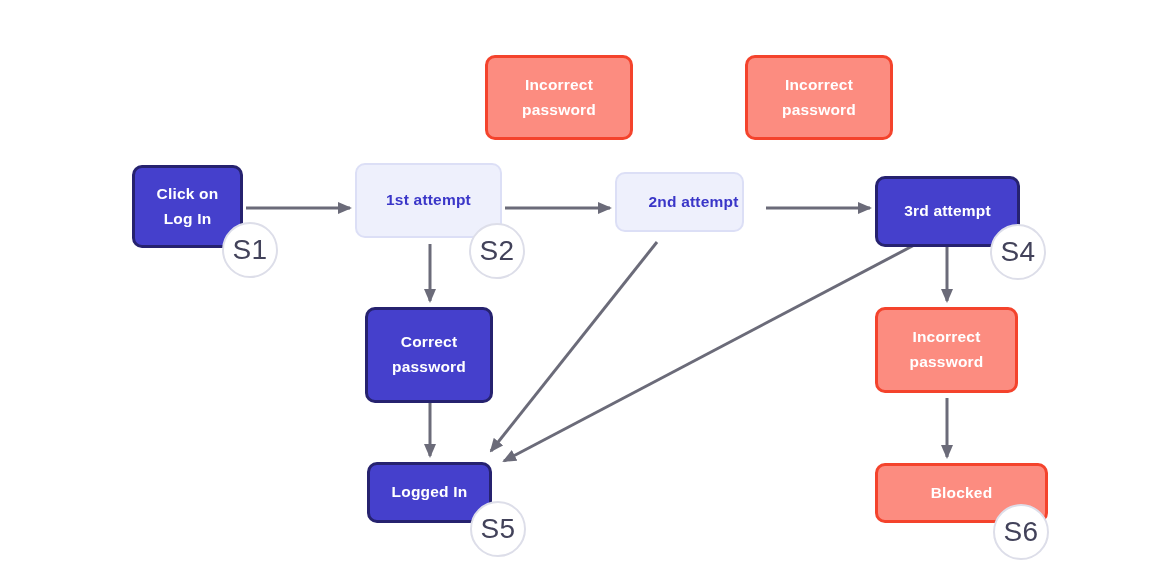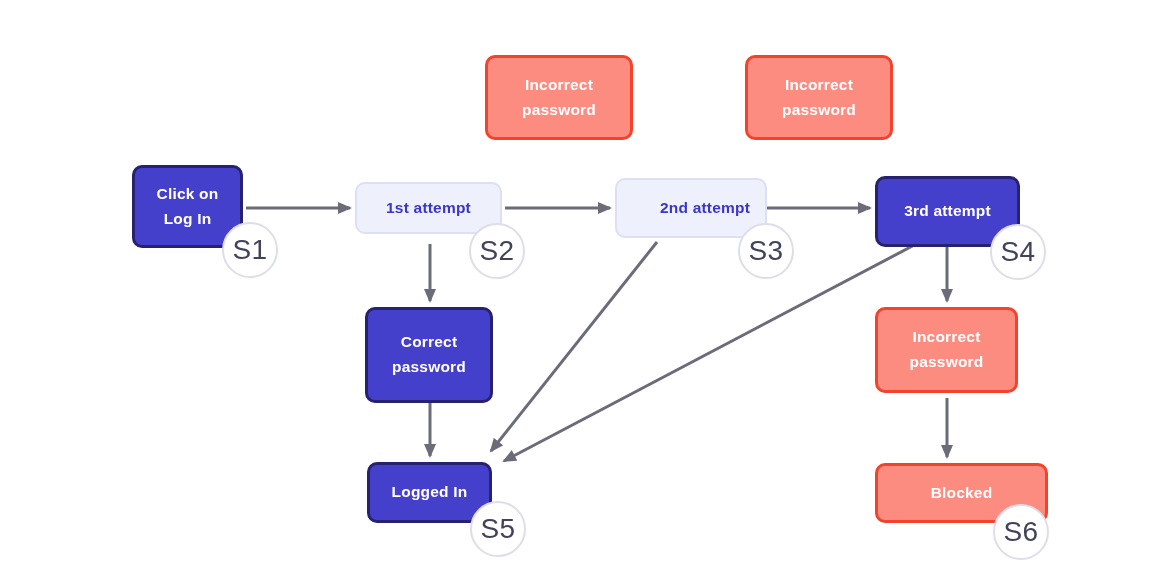--- a/index.html
+++ b/index.html
@@ -23,22 +23,22 @@
   .node.light{background:var(--light-fill);border:2px solid var(--light-border);color:var(--light-text);}
   .node.salmon{background:var(--salmon-fill);border:3px solid var(--salmon-border);color:#fff;}
   .badge{
     position:absolute;z-index:3;width:56px;height:56px;border-radius:50%;
     background:#fff;border:2px solid var(--badge-border);box-sizing:border-box;
     display:flex;align-items:center;justify-content:center;
     font-size:28px;color:var(--badge-text);letter-spacing:.5px;
   }
   
   #n-click   {left:132px;top:165px;width:111px;height:83px;}
-  #n-first   {left:355px;top:182px;width:147px;height:52px;}
-  #n-second  {left:615px;top:178px;width:152px;height:60px;padding-left:28px;}
+  #n-first   {left:355px;top:163px;width:147px;height:75px;}
+  #n-second  {left:615px;top:172px;width:129px;height:60px;padding-left:28px;}
   #n-third   {left:875px;top:176px;width:145px;height:71px;}
   #n-inc-top1{left:485px;top:55px; width:148px;height:85px;}
   #n-inc-top2{left:745px;top:55px; width:148px;height:85px;}
   #n-correct {left:365px;top:307px;width:128px;height:96px;}
   #n-logged  {left:367px;top:462px;width:125px;height:61px;}
   #n-inc-rt  {left:875px;top:307px;width:143px;height:86px;}
   #n-blocked {left:875px;top:463px;width:173px;height:60px;}
   
   #b-s1{left:222px;top:222px;} #b-s2{left:469px;top:223px;}
   #b-s3{left:738px;top:223px;} #b-s4{left:990px;top:224px;}
@@ -79,18 +79,17 @@
 password</div>
   <div class="node dark" id="n-correct">Correct
 password</div>
   <div class="node dark" id="n-logged">Logged In</div>
   <div class="node salmon" id="n-inc-rt">Incorrect
 password</div>
   <div class="node salmon" id="n-blocked">Blocked</div>
 
   <div class="badge" id="b-s1">S1</div>
   <div class="badge" id="b-s2">S2</div>
-  <div class="badge" id="b-s3">S3</div>
   <div class="badge" id="b-s4">S4</div>
   <div class="badge" id="b-s5">S5</div>
   <div class="badge" id="b-s6">S6</div>
 
 </div>
 
 </body></html>

